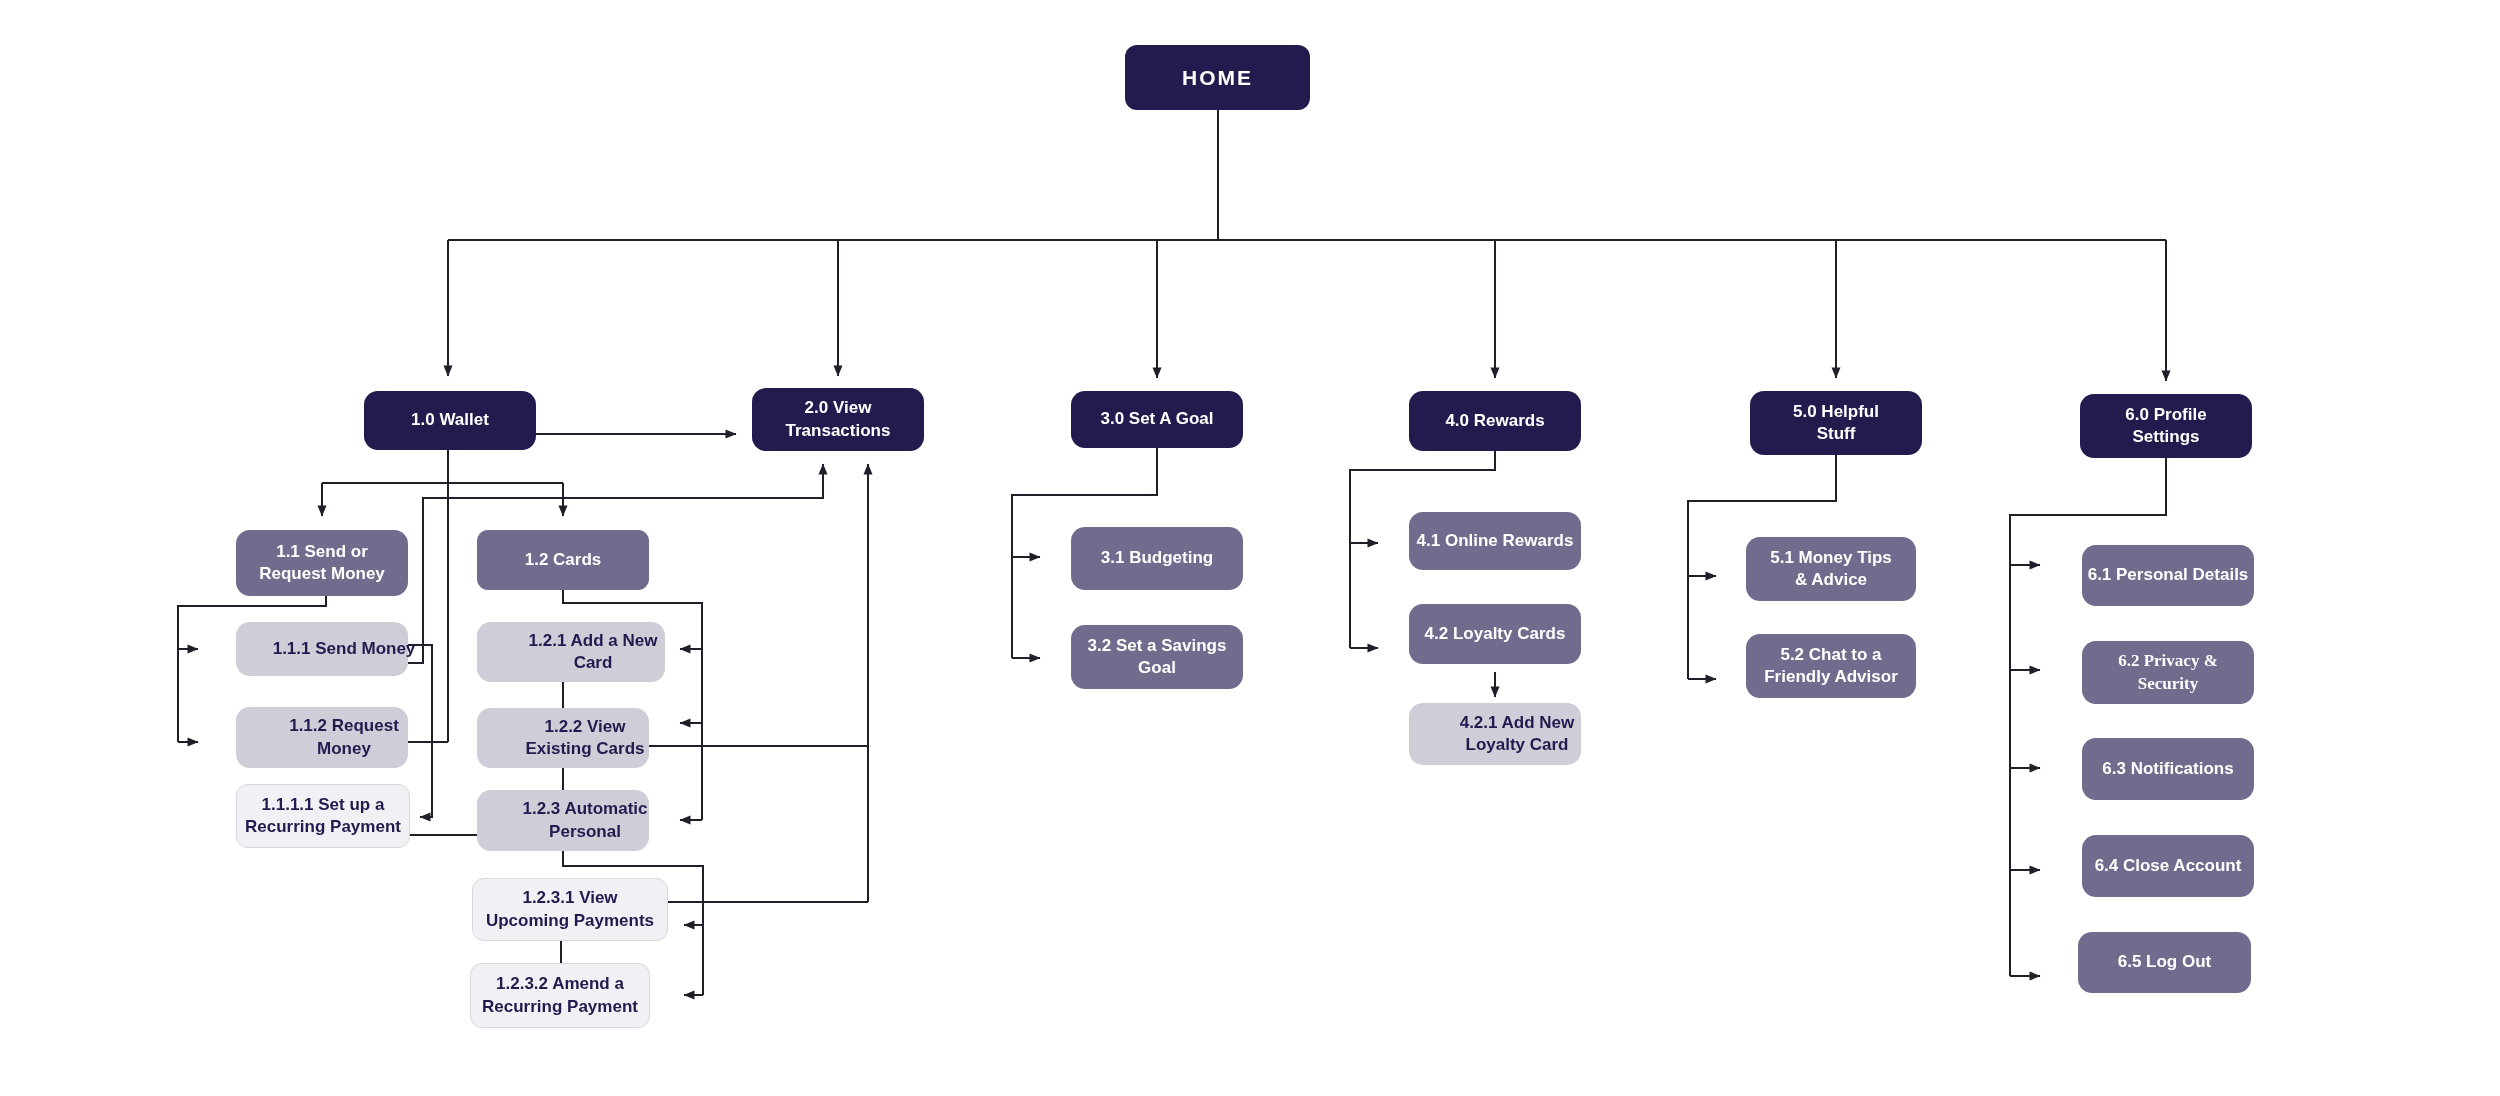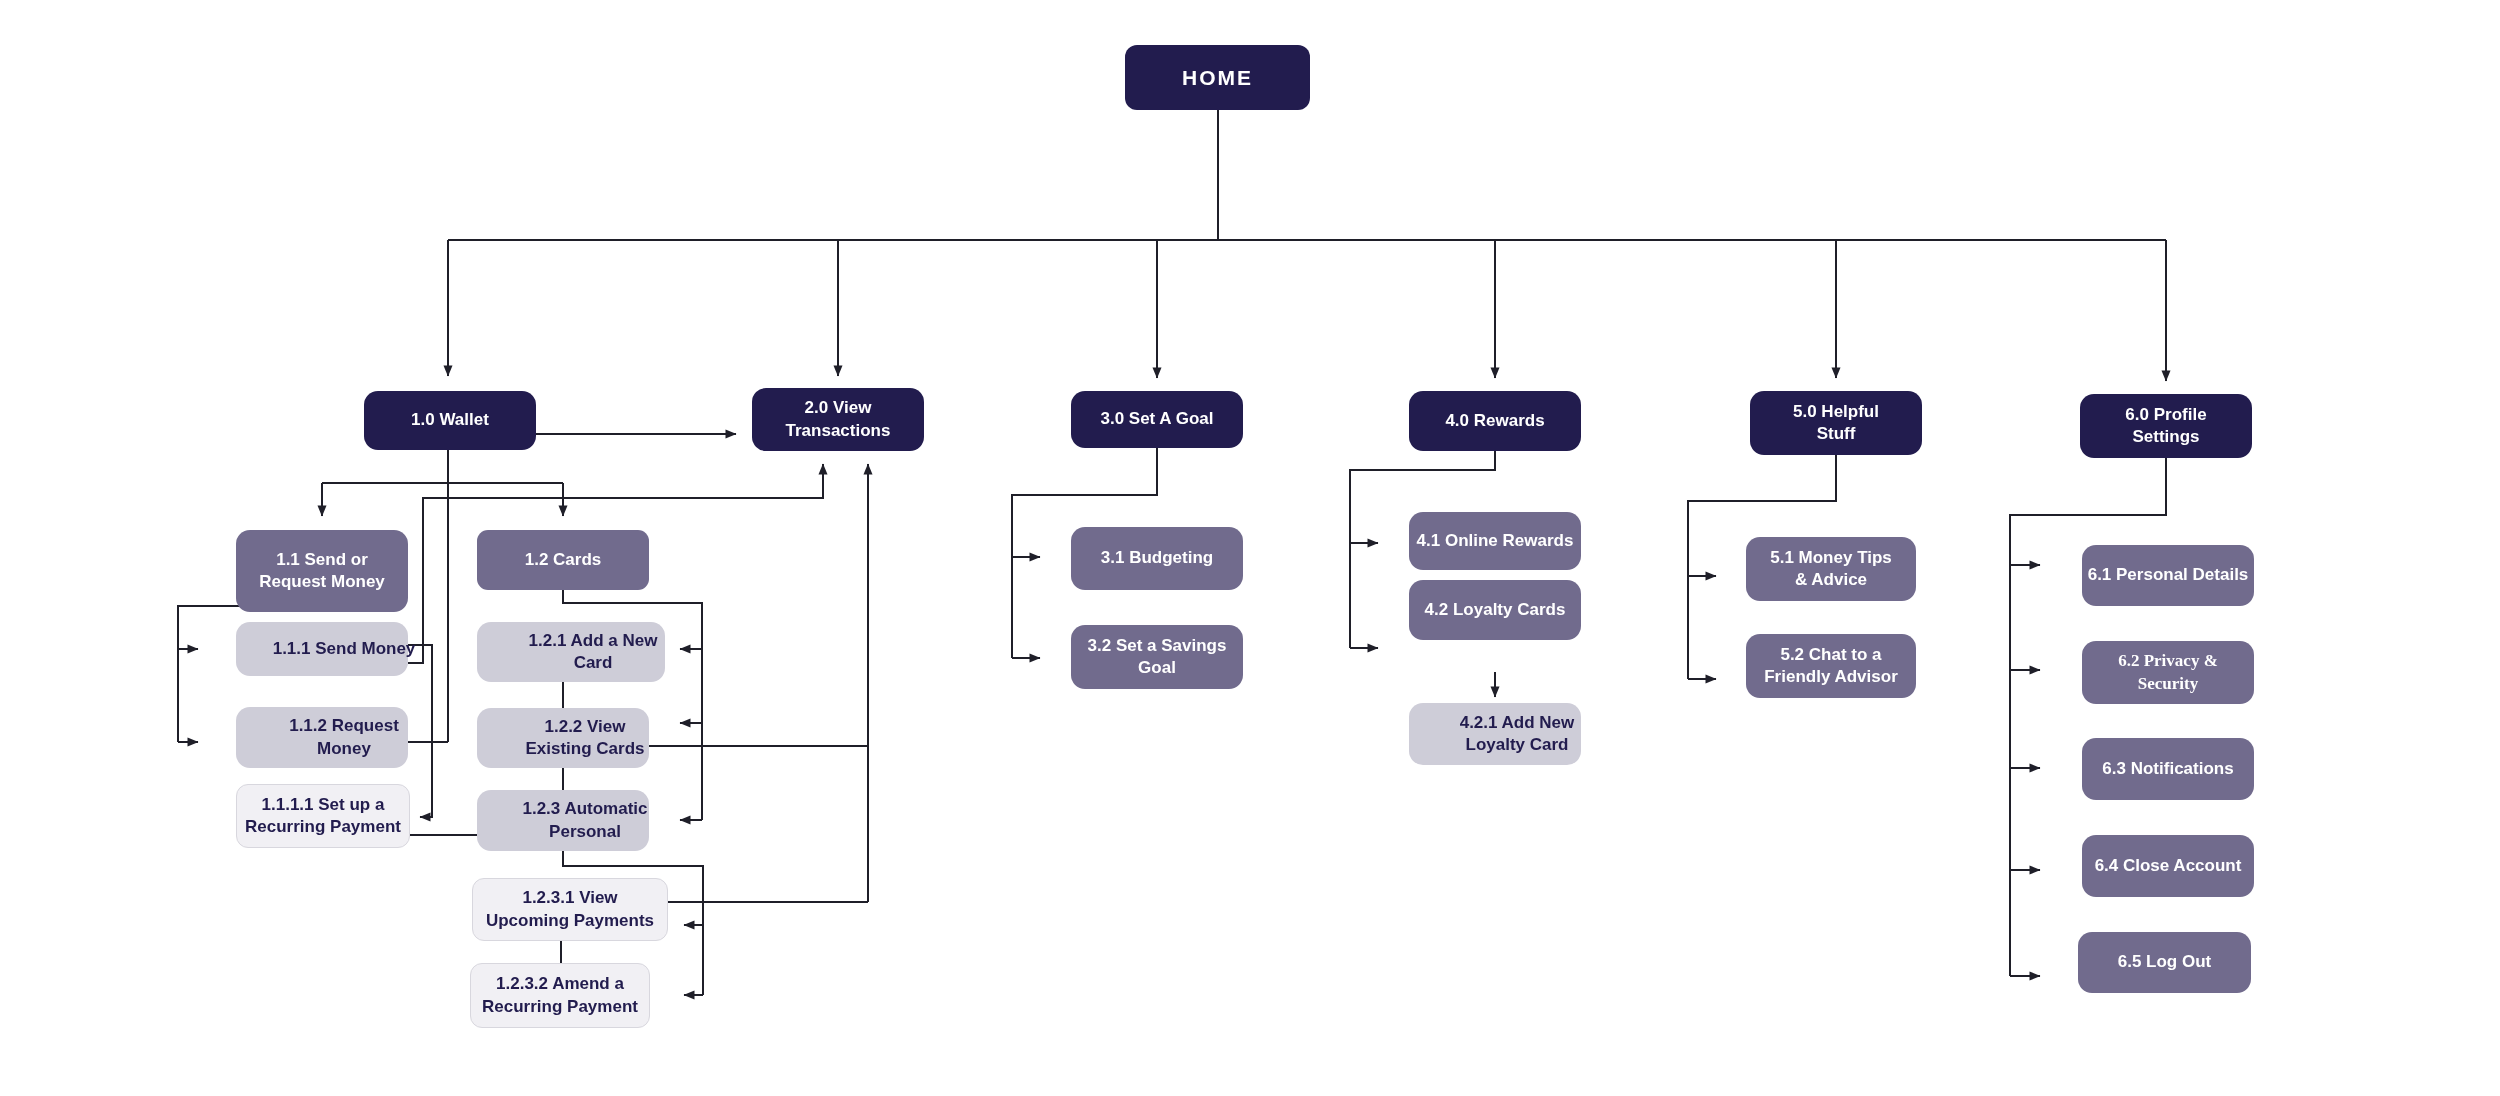--- a/index.html
+++ b/index.html
@@ -121,21 +121,21 @@
       <div class="node level0" style="left: 1125px; top: 45px; width: 185px; height: 65px;">HOME</div>
       <div class="node level1" style="left: 364px; top: 391px; width: 172px; height: 59px;">1.0 Wallet</div>
       <div class="node level1" style="left: 752px; top: 388px; width: 172px; height: 63px;">2.0 View
 Transactions</div>
       <div class="node level1" style="left: 1071px; top: 391px; width: 172px; height: 57px;">3.0 Set A Goal</div>
       <div class="node level1" style="left: 1409px; top: 391px; width: 172px; height: 60px;">4.0 Rewards</div>
       <div class="node level1" style="left: 1750px; top: 391px; width: 172px; height: 64px; border-radius: 14px;">5.0 Helpful
 Stuff</div>
       <div class="node level1" style="left: 2080px; top: 394px; width: 172px; height: 64px;">6.0 Profile
 Settings</div>
-      <div class="node level2" style="left: 236px; top: 530px; width: 172px; height: 82px;">1.1 Send or
+      <div class="node level2" style="left: 236px; top: 530px; width: 172px; height: 66px;">1.1 Send or
 Request Money</div>
       <div class="node level2" style="left: 477px; top: 530px; width: 172px; height: 60px; border-radius: 11px;">1.2 Cards</div>
       <div class="node level3" style="left: 236px; top: 622px; width: 172px; height: 54px;">1.1.1 Send Money</div>
       <div class="node level3" style="left: 236px; top: 707px; width: 172px; height: 61px;">1.1.2 Request
 Money</div>
       <div class="node level4" style="left: 236px; top: 784px; width: 174px; height: 64px;">1.1.1.1 Set up a
 Recurring Payment</div>
       <div class="node level3" style="left: 477px; top: 622px; width: 188px; height: 60px;">1.2.1 Add a New
 Card</div>
       <div class="node level3" style="left: 477px; top: 708px; width: 172px; height: 60px;">1.2.2 View
@@ -143,21 +143,21 @@
       <div class="node level3" style="left: 477px; top: 790px; width: 172px; height: 61px;">1.2.3 Automatic
 Personal</div>
       <div class="node level4" style="left: 472px; top: 878px; width: 196px; height: 63px;">1.2.3.1 View
 Upcoming Payments</div>
       <div class="node level4" style="left: 470px; top: 963px; width: 180px; height: 65px;">1.2.3.2 Amend a
 Recurring Payment</div>
       <div class="node level2" style="left: 1071px; top: 527px; width: 172px; height: 63px;">3.1 Budgeting</div>
       <div class="node level2" style="left: 1071px; top: 625px; width: 172px; height: 64px;">3.2 Set a Savings
 Goal</div>
       <div class="node level2" style="left: 1409px; top: 512px; width: 172px; height: 58px;">4.1 Online Rewards</div>
-      <div class="node level2" style="left: 1409px; top: 580px; width: 172px; height: 60px;">4.2 Loyalty Cards</div>
+      <div class="node level2" style="left: 1409px; top: 604px; width: 172px; height: 60px;">4.2 Loyalty Cards</div>
       <div class="node level3" style="left: 1409px; top: 703px; width: 172px; height: 62px;">4.2.1 Add New
 Loyalty Card</div>
       <div class="node level2" style="left: 1746px; top: 537px; width: 170px; height: 64px;">5.1 Money Tips
 &amp; Advice</div>
       <div class="node level2" style="left: 1746px; top: 634px; width: 170px; height: 64px;">5.2 Chat to a
 Friendly Advisor</div>
       <div class="node level2" style="left: 2082px; top: 545px; width: 172px; height: 61px;">6.1 Personal Details</div>
       <div class="node level2" style="left: 2082px; top: 641px; width: 172px; height: 63px; font-family: Liberation Serif, serif;">6.2 Privacy &amp;
 Security</div>
       <div class="node level2" style="left: 2082px; top: 738px; width: 172px; height: 62px;">6.3 Notifications</div>

